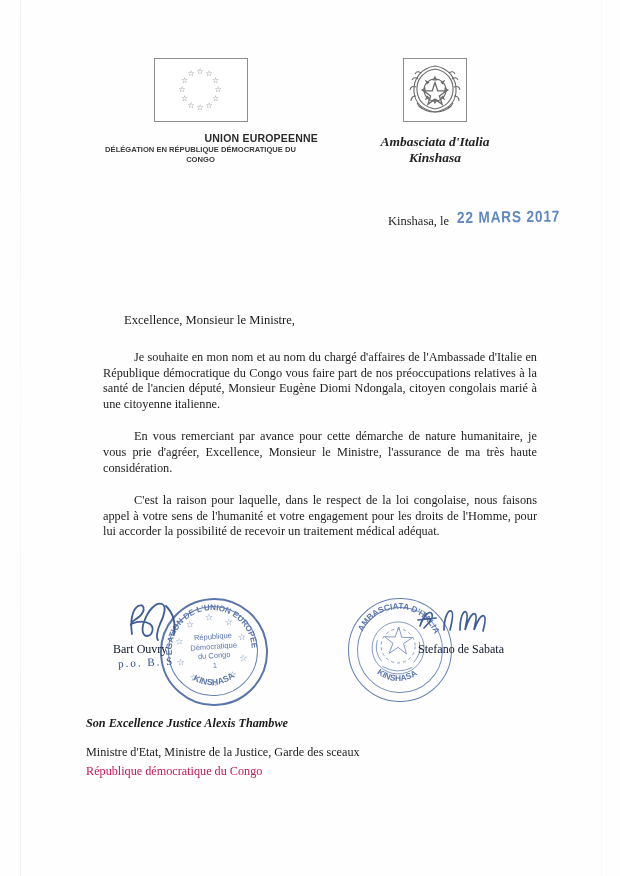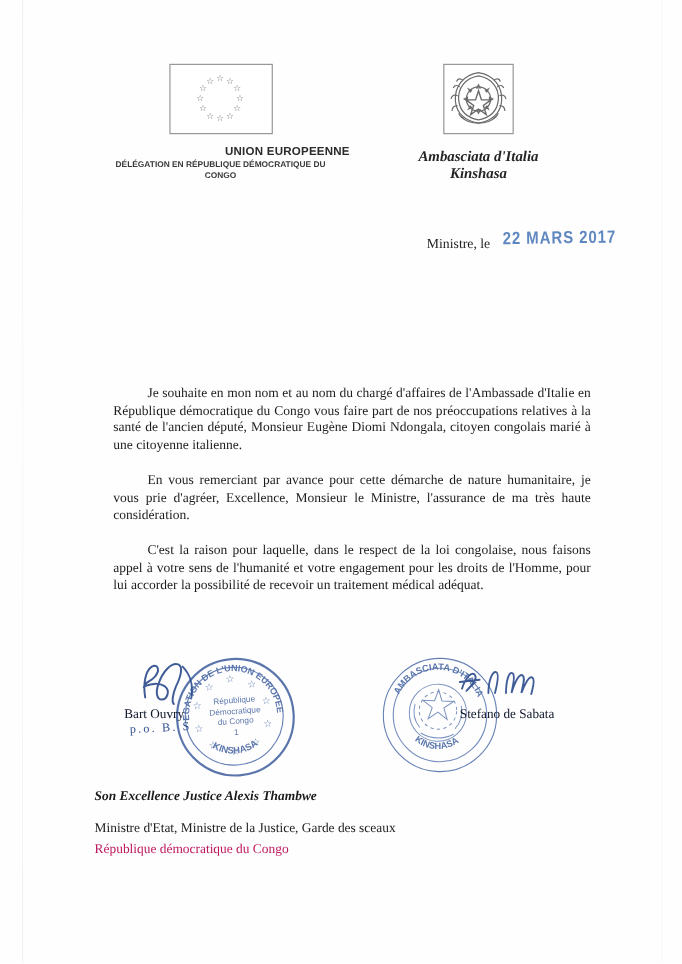--- a/index.html
+++ b/index.html
@@ -316,23 +316,24 @@
           </g>
         </svg>
       </div>
       <div class="it-title">
         <div>Ambasciata d'Italia</div>
         <div>Kinshasa</div>
       </div>
     </div>
   </div>
 
-  <div class="dateline">Ministre, le</div>
+  <div class="dateline">Kinshasa, le</div>
   <div class="date-stamp" id="date-stamp" style="color: rgb(74, 120, 184);">22 MARS 2017</div>
 
+  <div class="salutation">Excellence, Monsieur le Ministre,</div>
 
   <div class="body-text">
     <p>Je souhaite en mon nom et au nom du chargé d'affaires de l'Ambassade d'Italie en République démocratique du Congo vous faire part de nos préoccupations relatives à la santé de l'ancien député, Monsieur Eugène Diomi Ndongala, citoyen congolais marié à une citoyenne italienne.</p>
     <p>En vous remerciant par avance pour cette démarche de nature humanitaire, je vous prie d'agréer, Excellence, Monsieur le Ministre, l'assurance de ma très haute considération.</p>
     <p>C'est la raison pour laquelle, dans le respect de la loi congolaise, nous faisons appel à votre sens de l'humanité et votre engagement pour les droits de l'Homme, pour lui accorder la possibilité de recevoir un traitement médical adéquat.</p>
   </div>
 
   <div class="seal seal-eu">
     <div class="seal-eu-inner"></div>
     <svg viewBox="0 0 104 104" width="104" height="104" style="position:absolute;top:-2px;left:-2px;">

